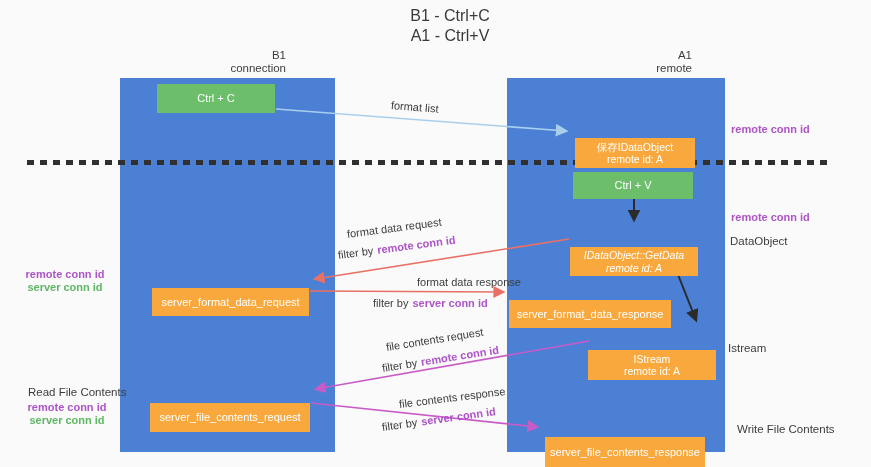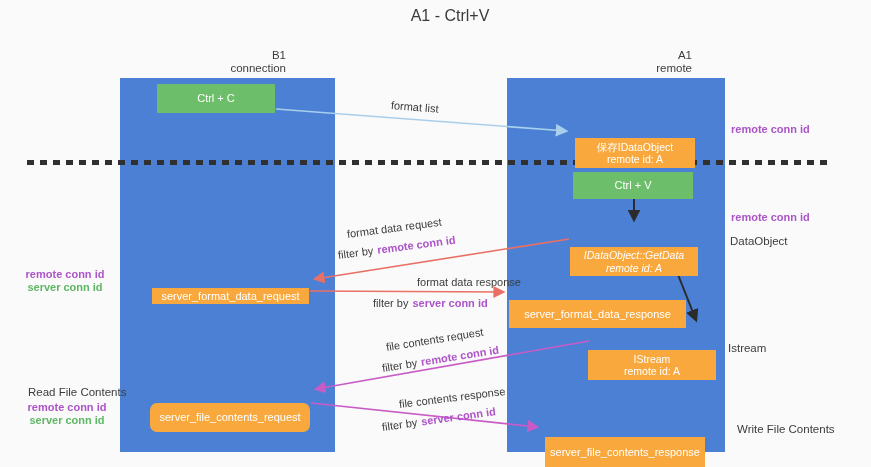--- a/index.html
+++ b/index.html
@@ -23,20 +23,21 @@
   .greentx{color:#5db763;font-weight:bold;}
   .fb{margin-right:4px;}
   .sideblock{text-align:center;line-height:13px;}
 </style>
 </head>
 <body>
 
 <div class="canvas">
 
   <div class="title">
+    <div>B1 - Ctrl+C</div>
     <div>A1 - Ctrl+V</div>
   </div>
 
   <div class="col-header" style="left:136px;top:49px;">
     <div>B1</div>
     <div>connection</div>
   </div>
   <div class="col-header" style="left:542px;top:49px;">
     <div>A1</div>
     <div>remote</div>
@@ -82,34 +83,34 @@
 
   <div class="box green" style="left:573px;top:172px;width:120px;height:27px;">
     <div>Ctrl + V</div>
   </div>
 
   <div class="box orange two" style="left:570px;top:227px;width:128px;height:29px;font-style:italic;">
     <div>IDataObject::GetData</div>
     <div>remote id: A</div>
   </div>
 
-  <div class="box orange" style="left:152px;top:268px;width:157px;height:16px;">
+  <div class="box orange" style="left:152px;top:268px;width:157px;height:28px;">
     <div>server_format_data_request</div>
   </div>
 
-  <div class="box orange" style="left:509px;top:280px;width:177px;height:28px;">
+  <div class="box orange" style="left:509px;top:280px;width:162px;height:28px;">
     <div>server_format_data_response</div>
   </div>
 
   <div class="box orange two" style="left:588px;top:330px;width:128px;height:30px;">
     <div>IStream</div>
     <div>remote id: A</div>
   </div>
 
-  <div class="box orange" style="left:150px;top:383px;width:160px;height:29px;border-radius:7px;">
+  <div class="box orange" style="left:150px;top:383px;width:160px;height:29px;">
     <div>server_file_contents_request</div>
   </div>
 
   <div class="box orange" style="left:545px;top:417px;width:160px;height:31px;">
     <div>server_file_contents_response</div>
   </div>
 
   <div class="lbl rot" style="left:391px;top:99px;transform:rotate(4.5deg);">format list</div>
 
   <div class="lbl rot" style="left:347px;top:228px;transform:rotate(-7.5deg);">format data request</div>

